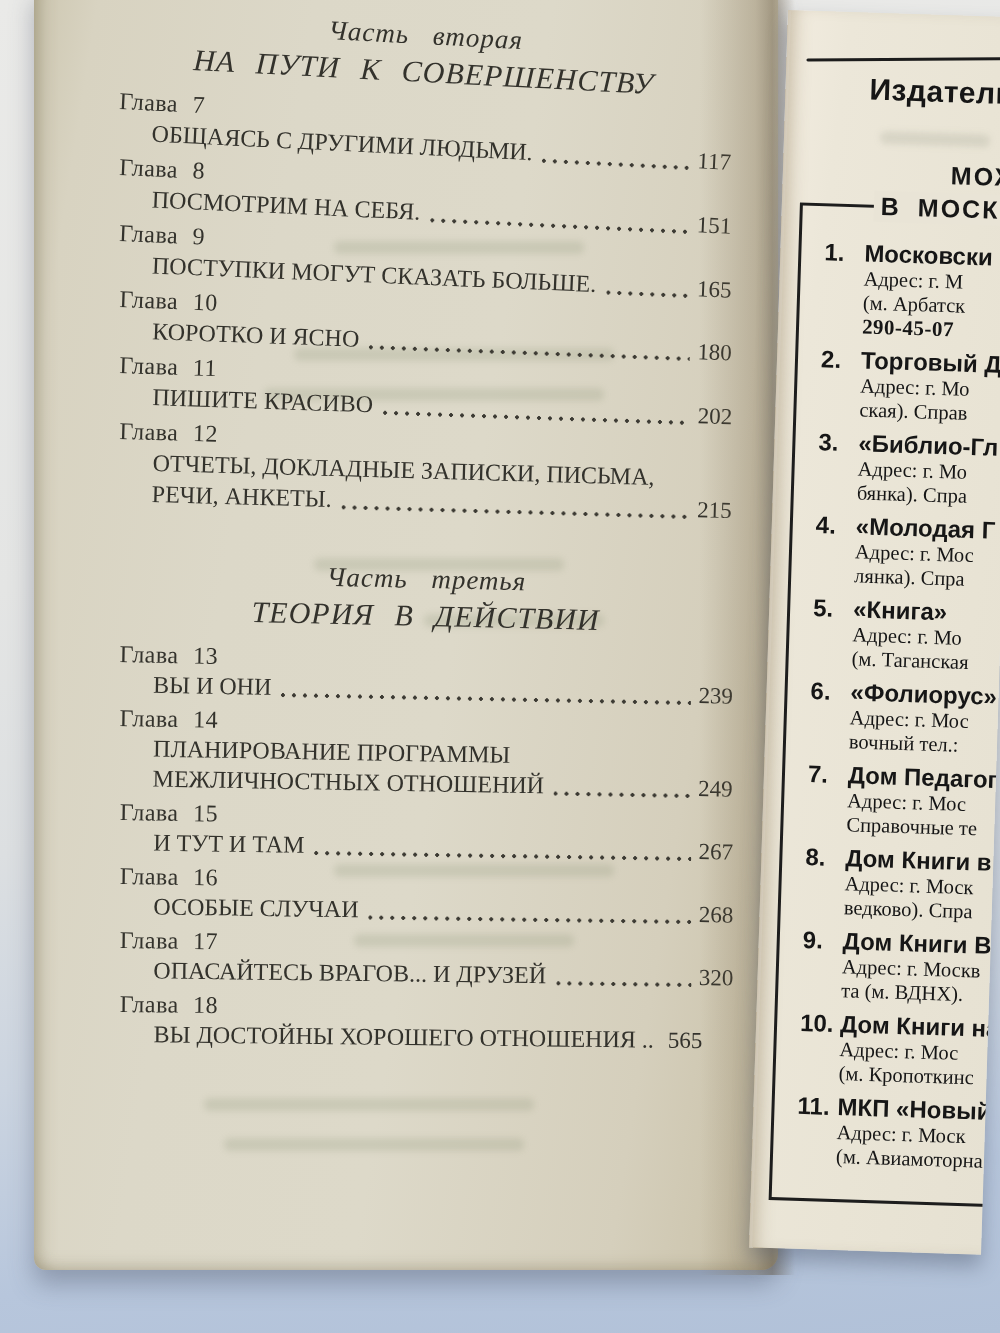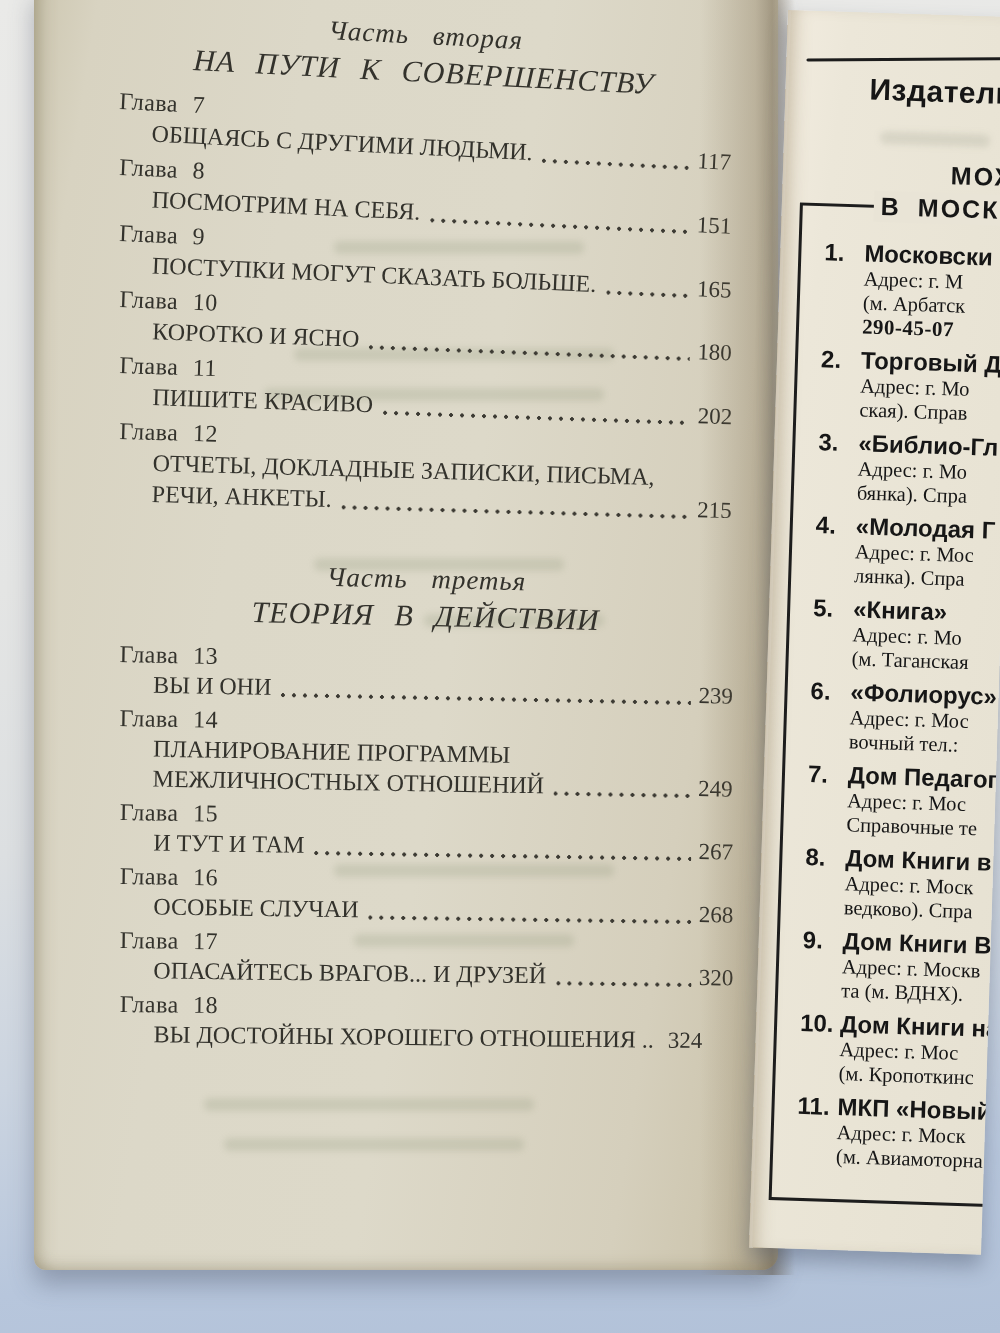--- a/index.html
+++ b/index.html
@@ -197,21 +197,21 @@
             <span class="ch-title">ОПАСАЙТЕСЬ ВРАГОВ... И ДРУЗЕЙ</span>
             <span class="leader"></span>
             <span class="ch-page">320</span>
           </div>
         </div>
 
         <div class="chapter t06">
           <div class="ch-label">Глава 18</div>
           <div class="ch-line">
             <span class="ch-title">ВЫ ДОСТОЙНЫ ХОРОШЕГО ОТНОШЕНИЯ ..</span>
-            <span class="ch-page" style="margin-left:14px;">324</span>
+            <span class="ch-page" style="margin-left:14px;">565</span>
           </div>
         </div>
       </div>
     </div>
   </div>
 
   <div class="gutter"></div>
 
   <div class="right-page">
     <div class="top-rule"></div>

